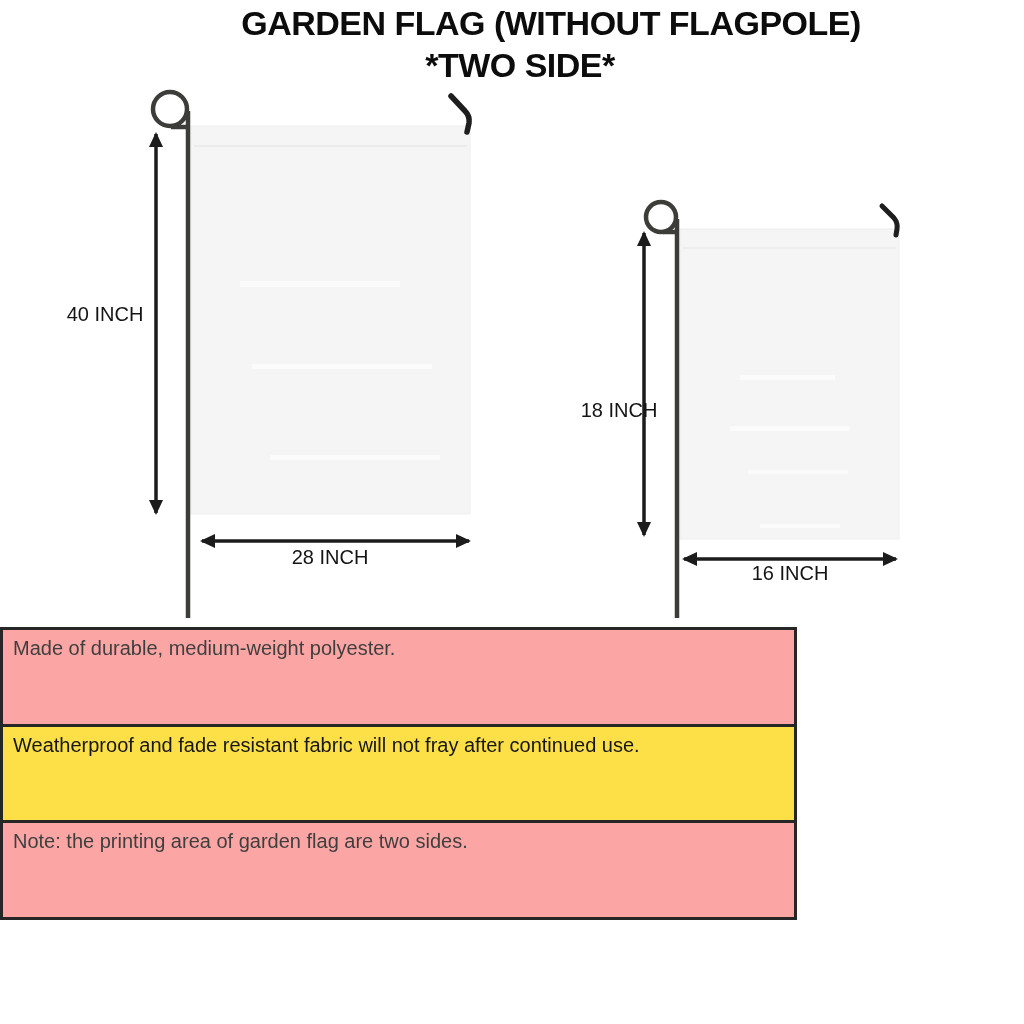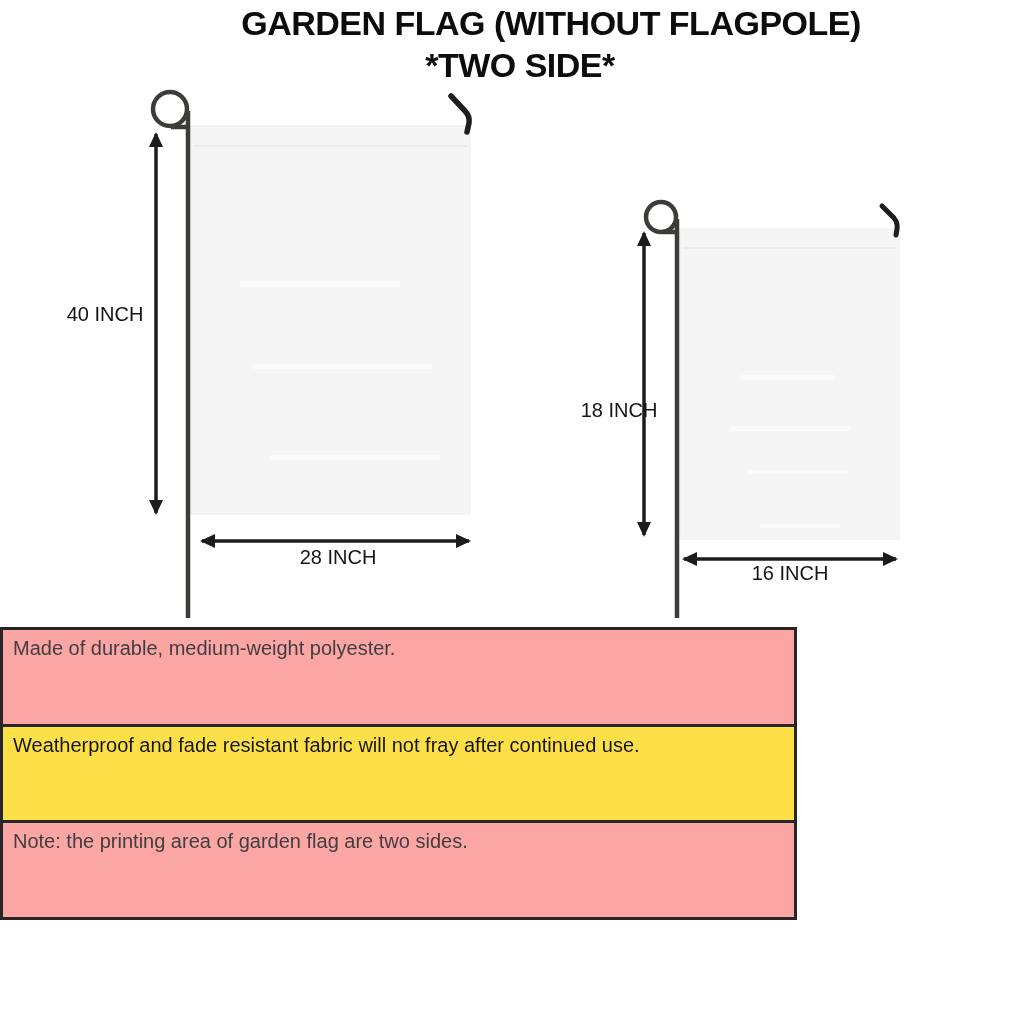--- a/index.html
+++ b/index.html
@@ -29,21 +29,21 @@
   .dim-label {
     position: absolute;
     font-weight: normal;
     font-size: 20px;
     color: #141414;
     text-align: center;
     letter-spacing: 0px;
     white-space: nowrap;
   }
   .label-h-large { left: 61px;  top: 303px; width: 88px;  }
-  .label-w-large { left: 268px; top: 546px; width: 140px; }
+  .label-w-large { left: 260px; top: 546px; width: 140px; }
   .label-h-small { left: 575px; top: 351px; width: 88px; margin-top: 48px;  }
   .label-w-small { left: 720px; top: 562px; width: 140px; }
   .features-table {
     position: absolute;
     left: 0; top: 627px;
     width: 797px;
     height: 293px;
     border: 3px solid #262626;
     background: #ffffff;
     display: flex;

